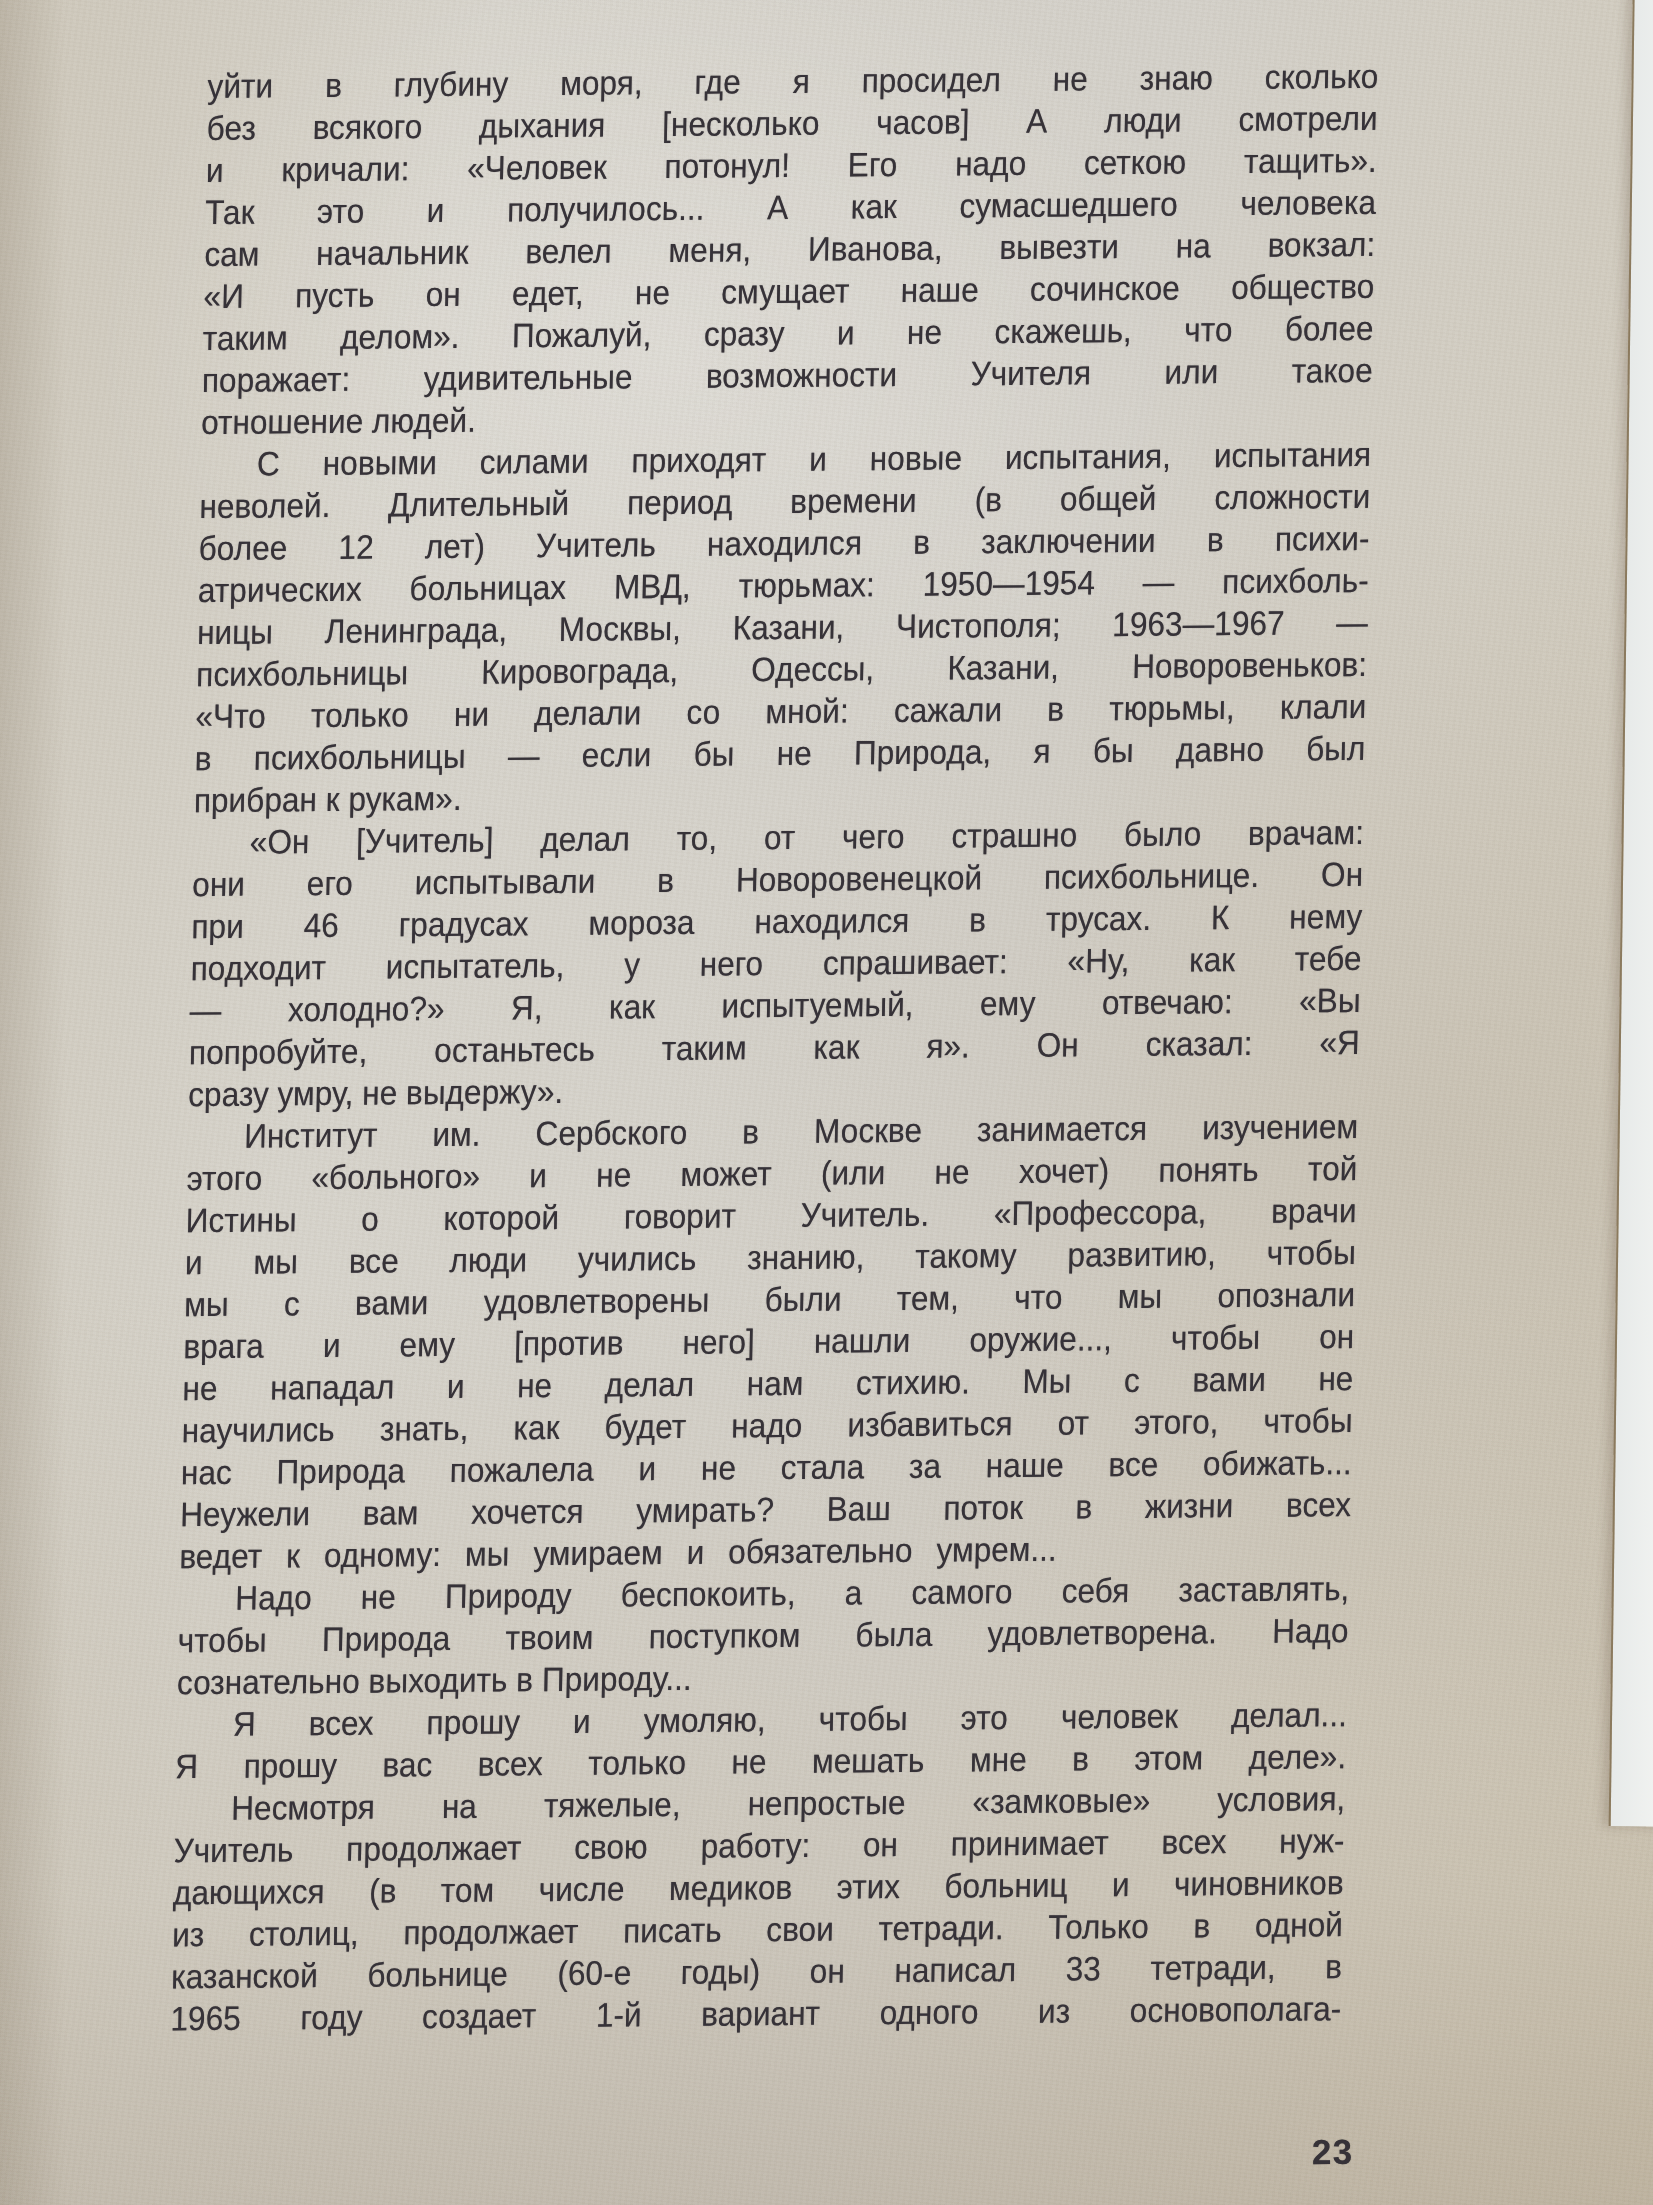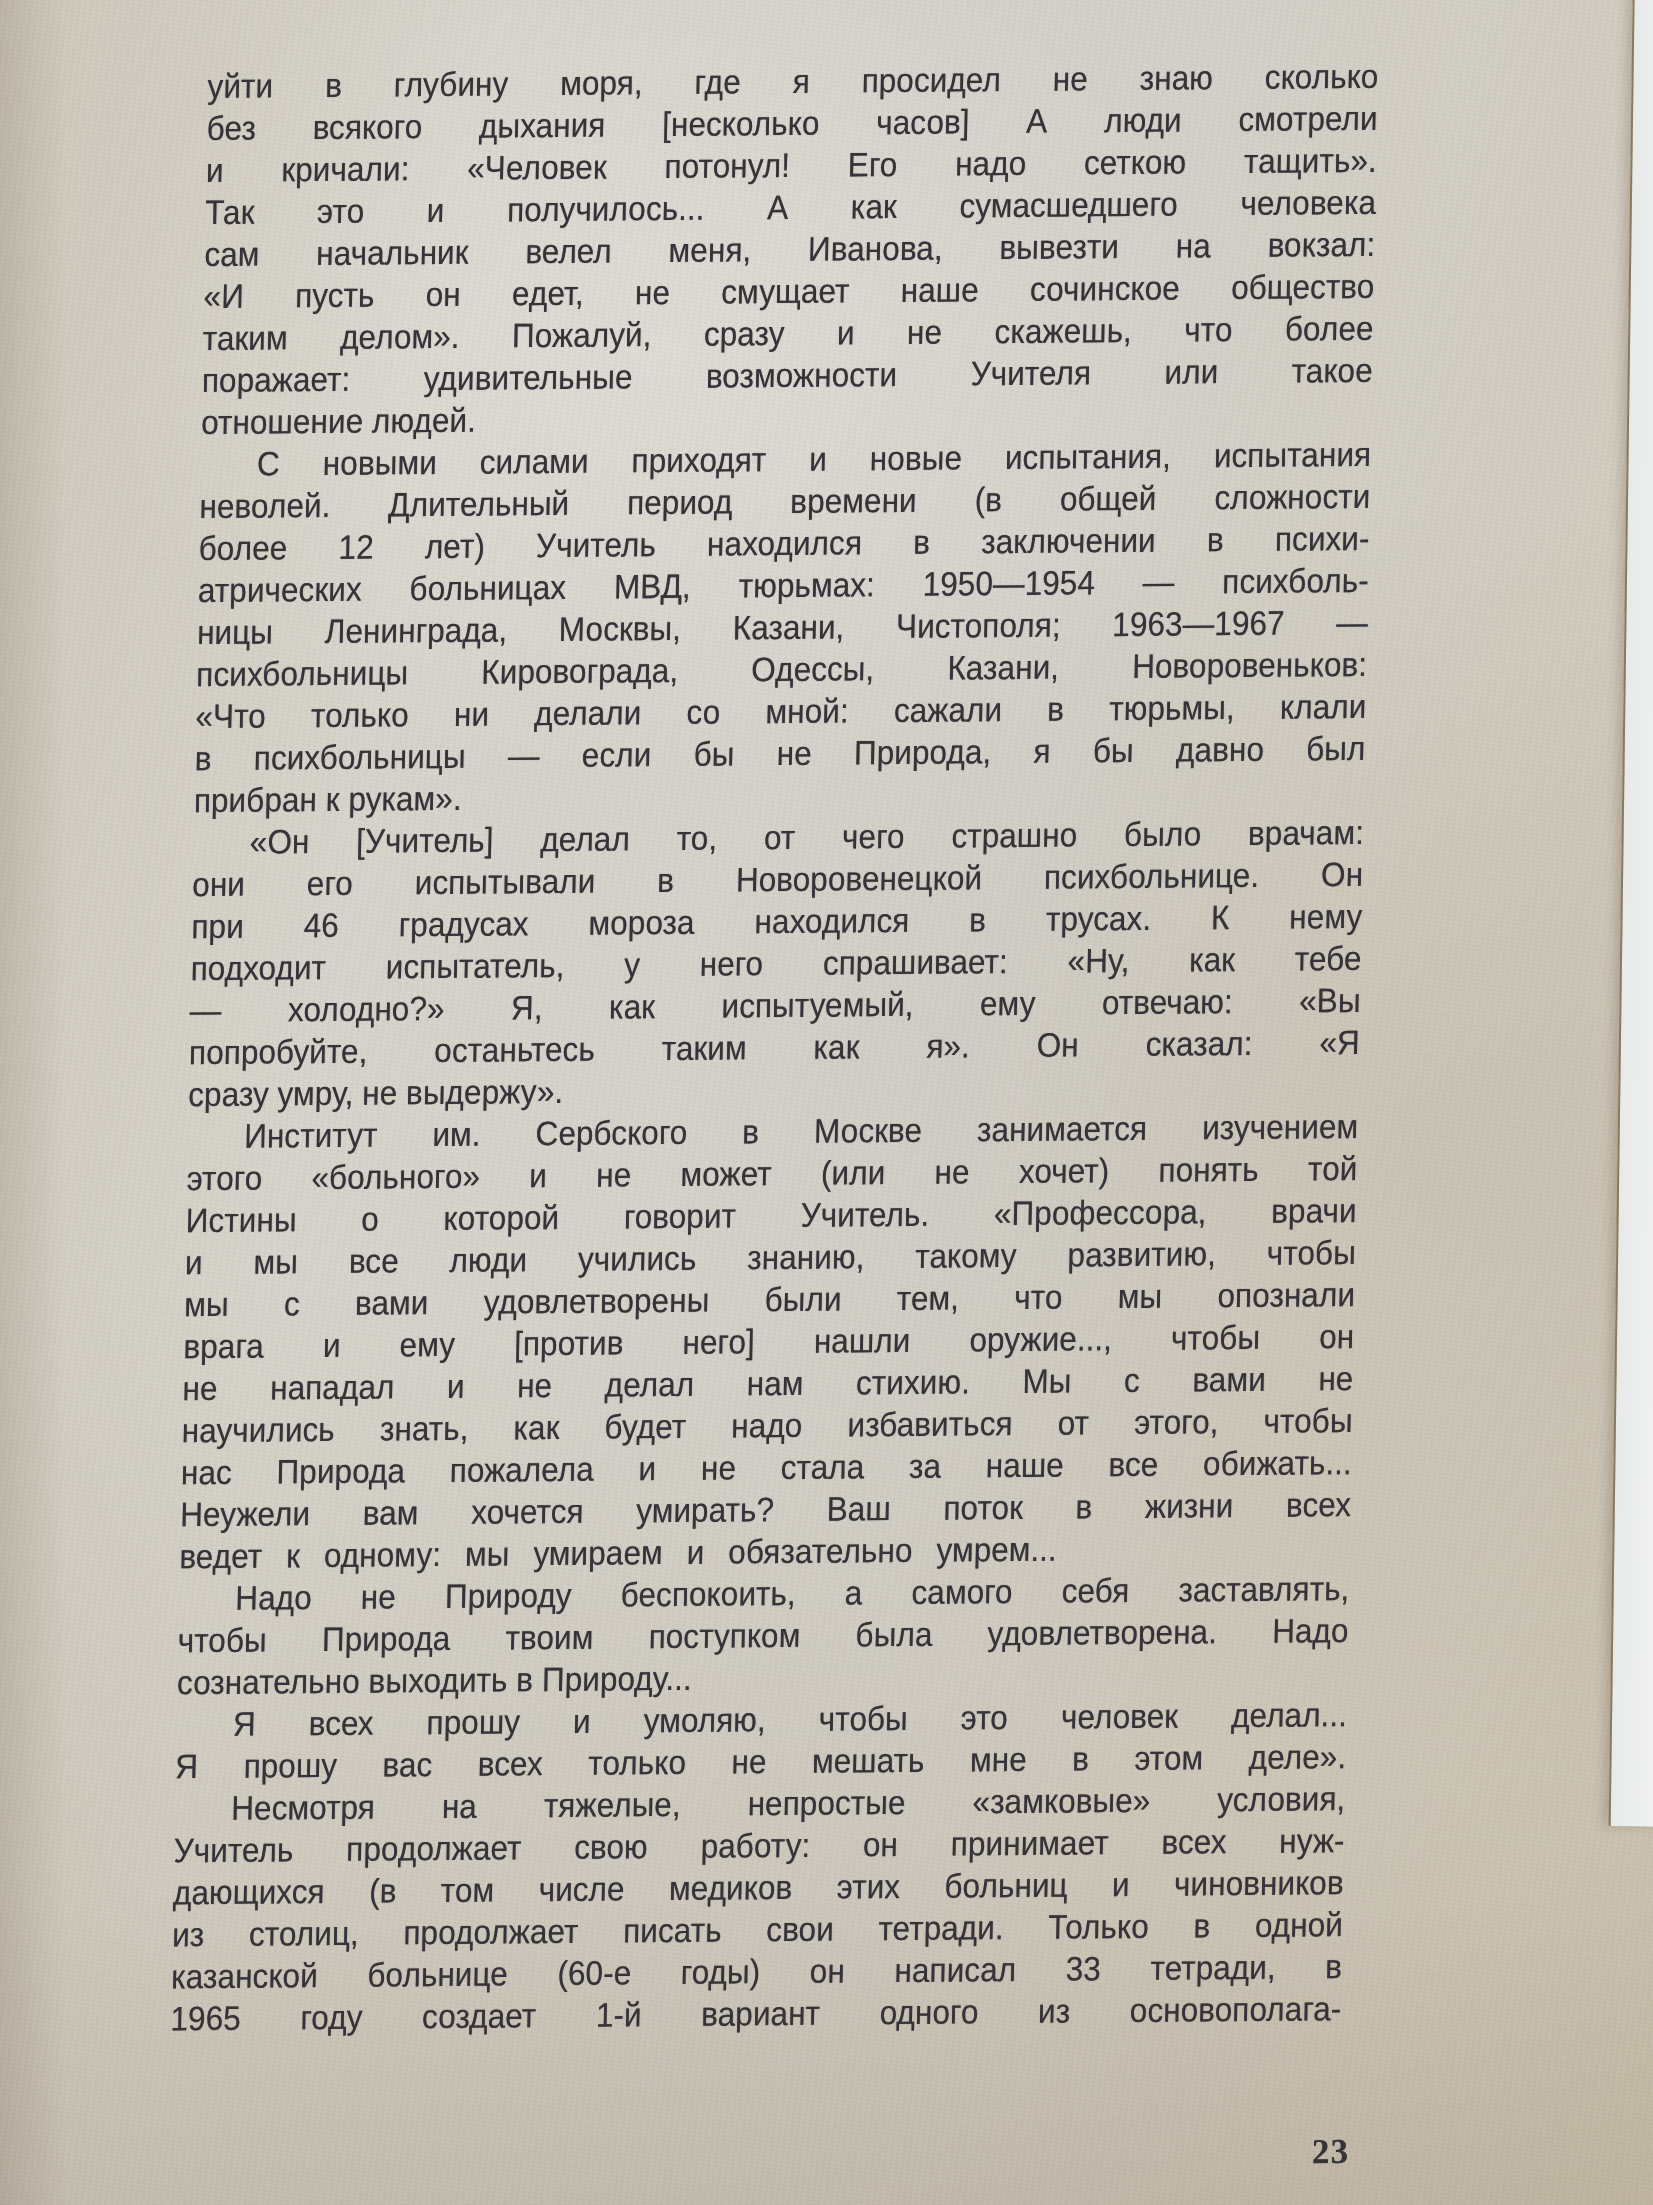--- a/index.html
+++ b/index.html
@@ -72,21 +72,21 @@
   .line.indent {
     text-indent: 61px;
   }
   .line.spread {
     word-spacing: 0.48em;
   }
   .page-num {
     position: absolute;
     left: 1312px;
     top: 2134px;
-    font-family: Liberation Serif, serif;
+    font-family: Liberation Sans, sans-serif;
     font-weight: bold;
     font-size: 35px;
     line-height: 1;
     letter-spacing: 1.1px;
     color: var(--ink, #312e31);
     transform: rotate(-0.5deg);
     text-shadow: 0 0 0.8px rgba(42,40,42,0.5);
   }
 </style>
 </head>

